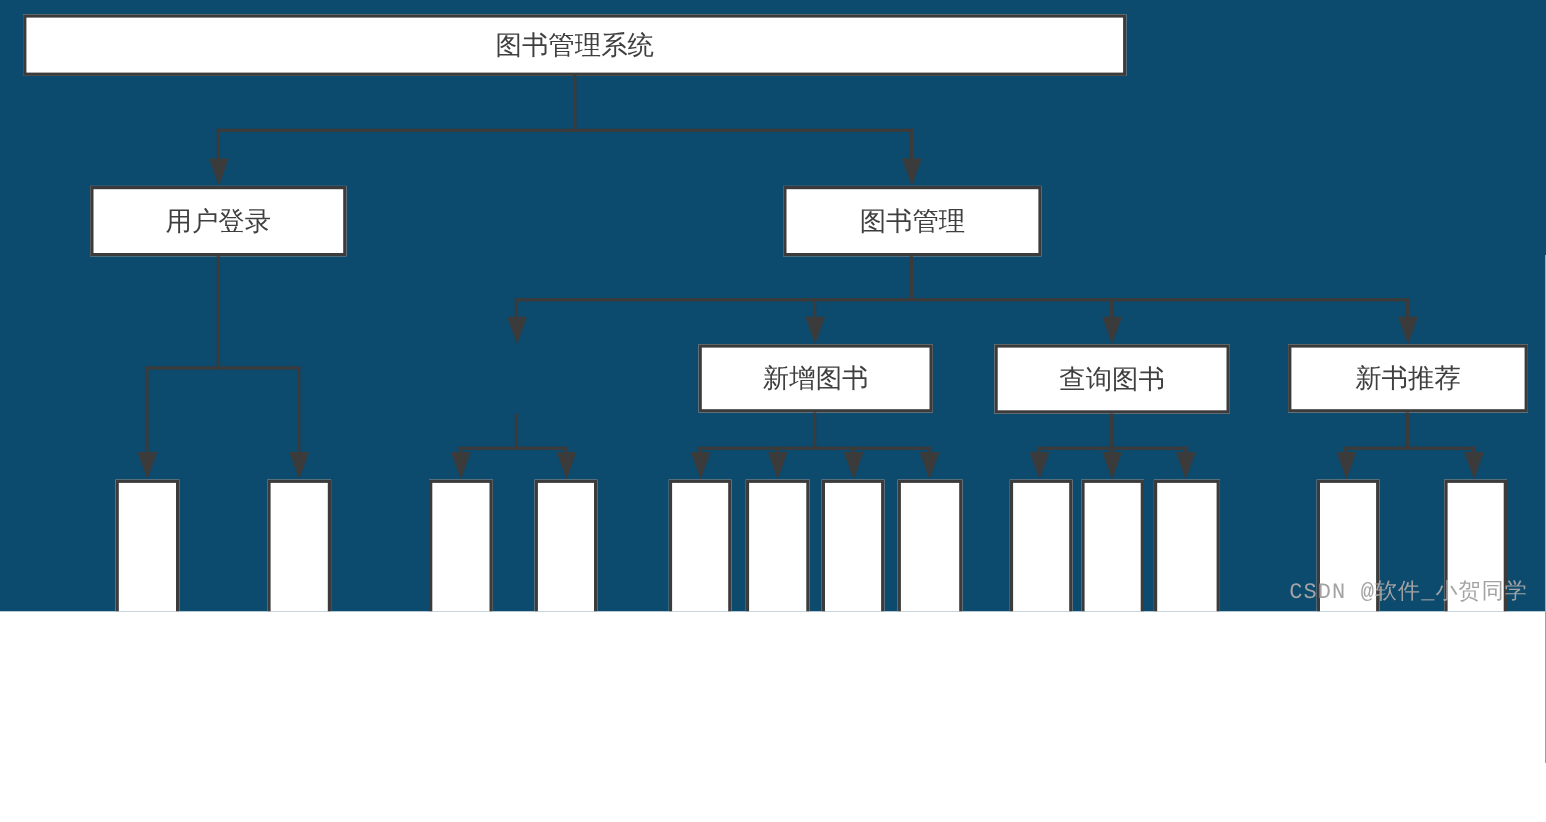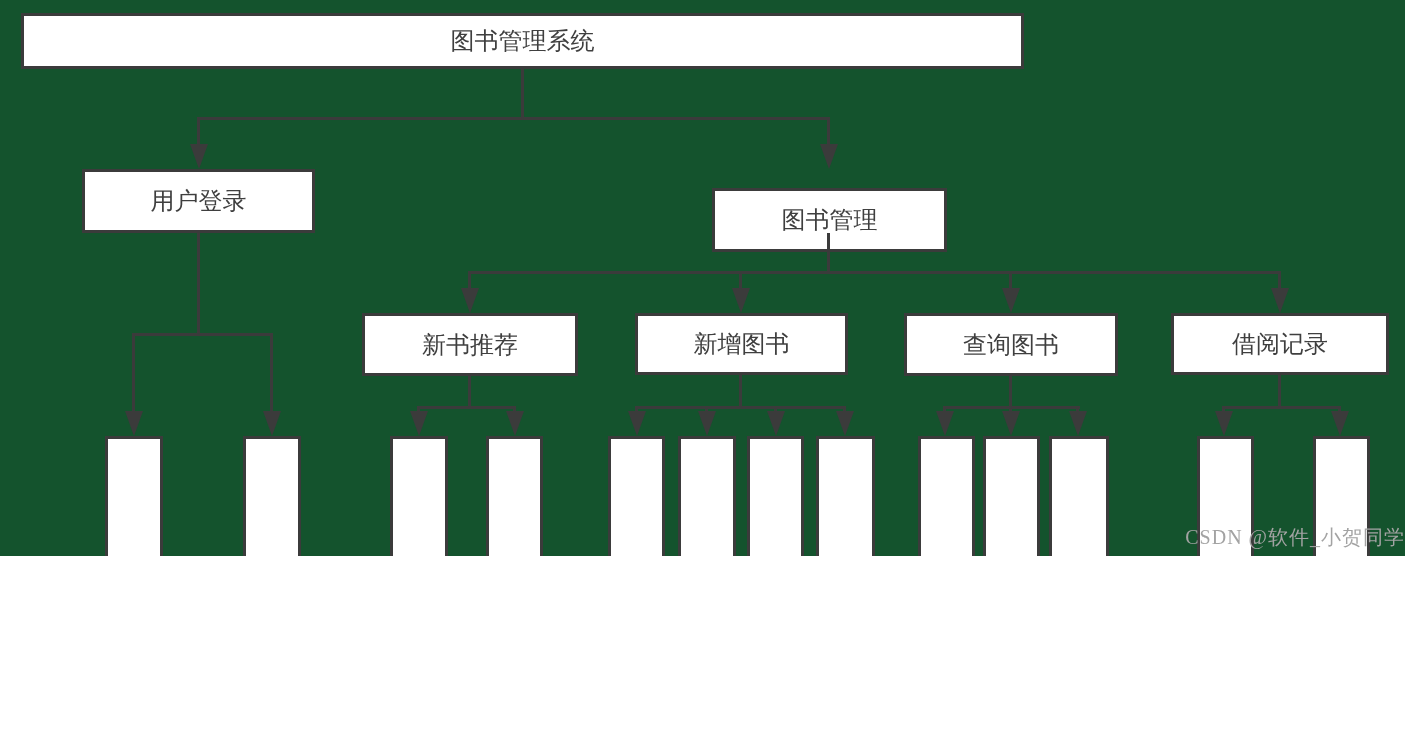--- a/index.html
+++ b/index.html
@@ -4,22 +4,22 @@
 <style>
   :root{
     --line:#3b3b3b;
     --text:#3f3f3f;
     --watermark:#a3a3a3;
   }
   html,body{margin:0;padding:0;background:#ffffff;}
   #stage{
     position:relative;
     width:1405px;height:556px;
-    background:#14532d;
-    font-family:Liberation Serif, serif;
+    background:#0c4a6e;
+    font-family:Liberation Mono, monospace;
     color:var(--text);
     overflow:hidden;
   }
   .box{
     position:absolute;
     box-sizing:border-box;
     border:3px solid var(--line);
     background:#ffffff;
     display:flex;align-items:center;justify-content:center;
     font-size:24px;
@@ -36,46 +36,45 @@
   .hline{position:absolute;height:3px;background:var(--line);}
   .vline{position:absolute;width:3px;background:var(--line);}
   .ah{
     position:absolute;width:0;height:0;
     border-left:9px solid transparent;
     border-right:9px solid transparent;
     border-top:25px solid var(--line);
   }
   .watermark{
     position:absolute;
-    right:0;bottom:5px;
+    right:16px;bottom:5px;
     font-size:20px;
     color:var(--watermark);
     z-index:5;
     letter-spacing:1px;
     margin-top:33px;
   }
 </style>
 </head>
 <body>
 
 <div id="stage">
 
   <div class="box" style="left:21px;top:13px;width:1003px;height:56px;">图书管理系统</div>
 
   <div class="box" style="left:82px;top:169px;width:233px;height:64px;">用户登录</div>
 
-  <div class="box" style="left:712px;top:169px;width:235px;height:64px;margin-top:19px;">图书管理</div>
+  <div class="box" style="left:712px;top:169px;width:235px;height:64px;">图书管理</div>
 
-  <div class="box" style="left:362px;top:313px;width:216px;height:63px;">新书推荐</div>
 
   <div class="box" style="left:635px;top:313px;width:213px;height:62px;">新增图书</div>
 
   <div class="box" style="left:904px;top:313px;width:214px;height:63px;">查询图书</div>
 
-  <div class="box" style="left:1171px;top:313px;width:218px;height:62px;">借阅记录</div>
+  <div class="box" style="left:1171px;top:313px;width:218px;height:62px;">新书推荐</div>
 
   <div class="box leaf" style="left:105px;top:436px;width:58px;height:299px;">用户登录</div>
 
   <div class="box leaf" style="left:243px;top:436px;width:58px;height:299px;">注销登录</div>
 
   <div class="box leaf" style="left:390px;top:436px;width:58px;height:299px;">查询图书</div>
 
   <div class="box leaf" style="left:486px;top:436px;width:57px;height:299px;">借阅图书</div>
 
   <div class="box leaf" style="left:608px;top:436px;width:57px;height:299px;">查询图书</div>

